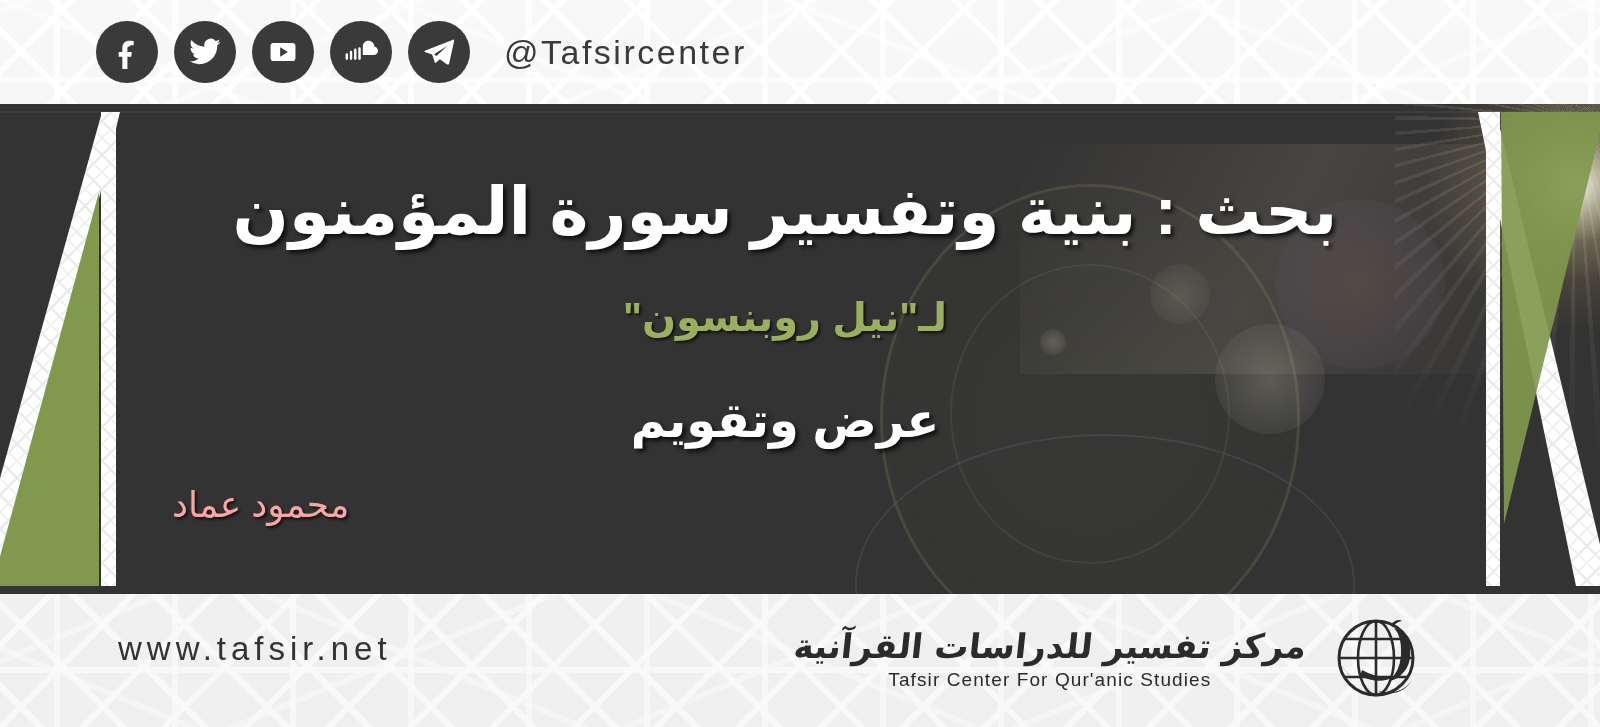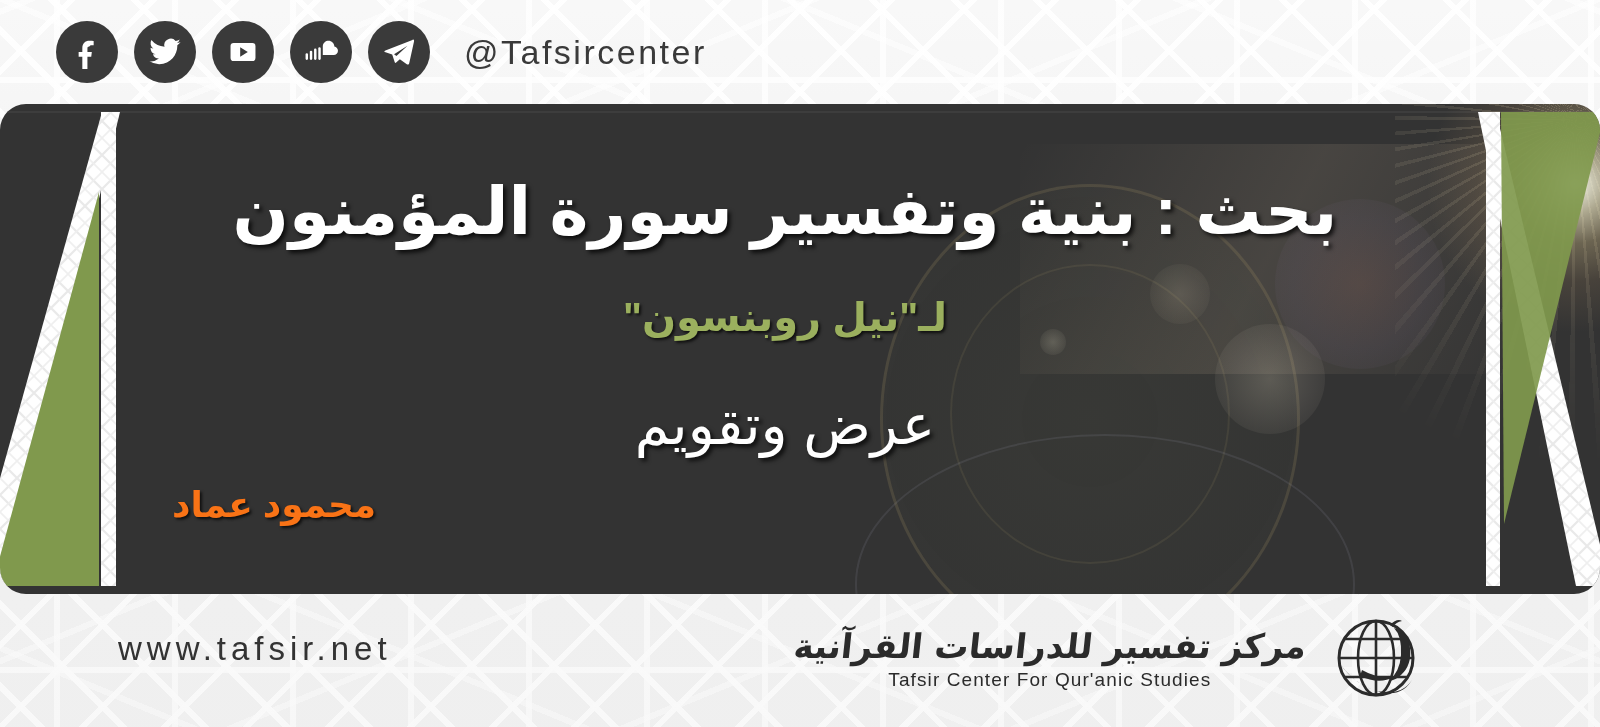--- a/index.html
+++ b/index.html
@@ -58,21 +58,21 @@
     pointer-events: none;
   }
 
   
   .social-bar {
     position: absolute;
     left: 0; top: 0;
     width: 1600px; height: 104px;
     display: flex;
     align-items: center;
-    padding-left: 56px;
+    padding-left: 96px;
     gap: 16px;
     z-index: 5;
   }
   .social-icon {
     width: 62px; height: 62px;
     border-radius: 50%;
     background: #3a3a3a;
     display: flex;
     align-items: center;
     justify-content: center;
@@ -89,21 +89,20 @@
   }
 
   
   .banner {
     position: absolute;
     left: 0; top: 104px;
     width: 1600px; height: 490px;
     background: #333333;
     overflow: hidden;
     z-index: 4;
-    border-radius: 26px;
   }
   .banner-topline {
     position: absolute;
     left: 0; top: 7px;
     width: 100%; height: 2px;
     background: rgba(255,255,255,0.05);
   }
 
   
   .flare-sun {
@@ -228,33 +227,33 @@
     font-size: 40px;
     font-weight: bold;
     color: #9bb05e;
     white-space: nowrap;
     text-shadow: 2px 2px 3px rgba(0,0,0,0.7);
   }
   .title-third {
     position: absolute;
     left: 0; right: 0;
     top: 288px;
-    font-size: 56px;
-    font-weight: normal;
+    font-size: 48px;
+    font-weight: bold;
     color: #ffffff;
     white-space: nowrap;
     text-shadow: 3px 3px 4px rgba(0,0,0,0.75);
   }
   .author-name {
     position: absolute;
     left: 42px;
     top: 380px;
     font-size: 36px;
-    font-weight: bold;
-    color: #f97316;
+    font-weight: normal;
+    color: #fca5a5;
     white-space: nowrap;
     text-shadow: 2px 2px 3px rgba(0,0,0,0.7);
   }
 
   
   .footer {
     position: absolute;
     left: 0; top: 594px;
     width: 1480px; height: 133px;
     z-index: 5;

